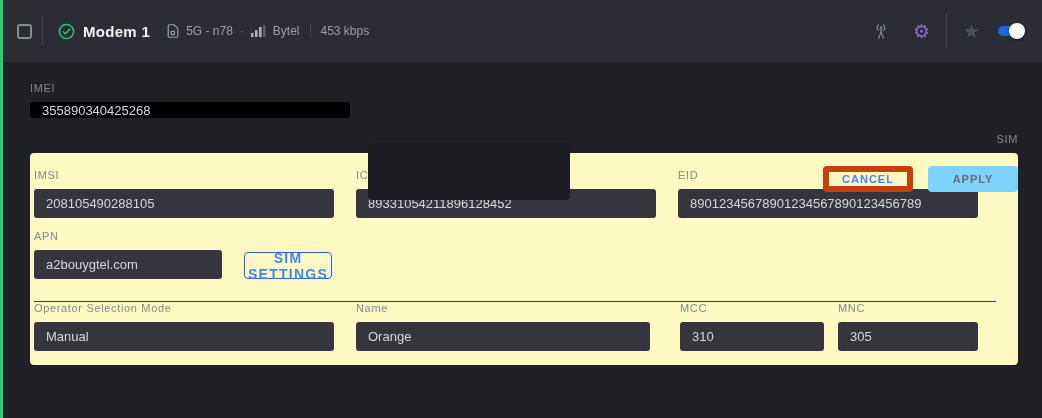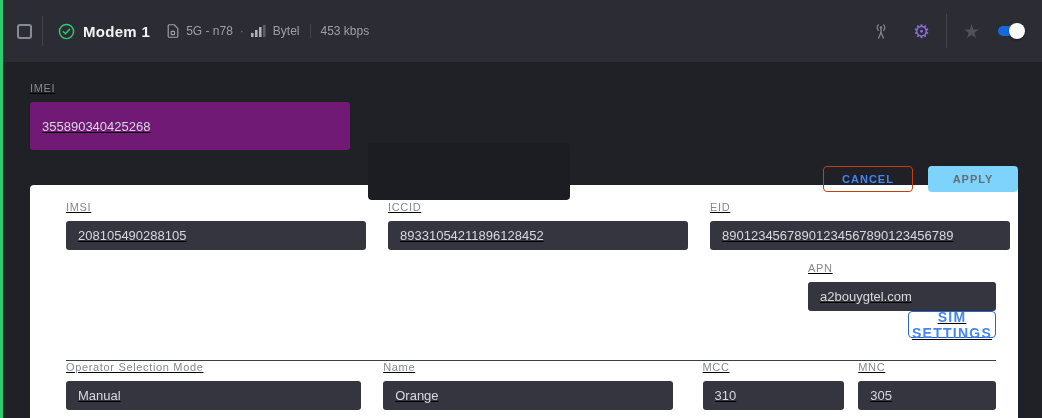--- a/index.html
+++ b/index.html
@@ -57,57 +57,56 @@
   .field-label {
     font-size: 11px; color: #85888f; letter-spacing: .06em;
     margin-bottom: 8px; display: block;
   }
   .text-input {
     display: block; width: 100%; height: 29px;
     background: #34353e; border: none; border-radius: 3px;
     color: #d7d9dd; font-size: 13px; padding: 0 12px;
     font-family: "Liberation Sans", sans-serif; outline: none;
   }
-  .imei-field { width: 320px; text-decoration: underline; }
-  .imei-field .text-input { height: 48px; background: #701a75; }
+  .imei-field { width: 320px; }
+  .imei-field .text-input { height: 16px; background: #000000; }
   .ghost-block {
     position: absolute; left: 368px; top: 81px;
     width: 202px; height: 57px; background: #1c1d22; border-radius: 4px;
   }
   .actions {
     position: absolute; right: 24px; top: 104px;
     display: flex; gap: 15px;
   }
   .btn {
     height: 26px; border-radius: 4px; font-size: 11px; font-weight: bold;
     letter-spacing: .09em; cursor: pointer;
     font-family: "Liberation Sans", sans-serif;
     display: inline-flex; align-items: center; justify-content: center;
   }
   .btn-outline {
     width: 90px; background: transparent;
-    border: 1px solid #c2410c; color: #4285f4;
+    border: 6px solid #c2410c; color: #4285f4;
   }
   .btn-disabled {
     width: 90px; background: #7dd3fc; border: none; color: #686c73;
     cursor: default;
   }
   .section-label {
     font-size: 11px; color: #85888f; letter-spacing: .06em;
     margin-top: 15px; margin-bottom: 8px; text-align: right;
   }
   
   .card {
-    background: #ffffff; border-radius: 4px;
-    padding: 16px 22px 14px 36px;
-    text-decoration: underline;
+    background: #fef9c3; border-radius: 4px;
+    padding: 16px 22px 14px 4px;
   }
   .row-ids { display: flex; gap: 22px; }
   .row-ids .field { flex: 0 0 300px; }
-  .row-apn { display: flex; align-items: flex-end; margin-top: 12px; flex-direction: column; }
+  .row-apn { display: flex; align-items: flex-end; margin-top: 12px; }
   .apn-field { width: 188px; }
   .btn-sim-settings {
     margin-left: 22px; width: 88px; height: 27px;
     background: transparent; border: 1px solid #2b63c7; color: #4285f4;
     font-size: 14px;
   }
   .card-divider { height: 1px; background: #3d3e46; border: none; margin-top: 22px; }
   .row-operator { display: flex; }
   .f-opmode { width: 300px; }
   .f-name   { width: 294px; margin-left: 22px; }

